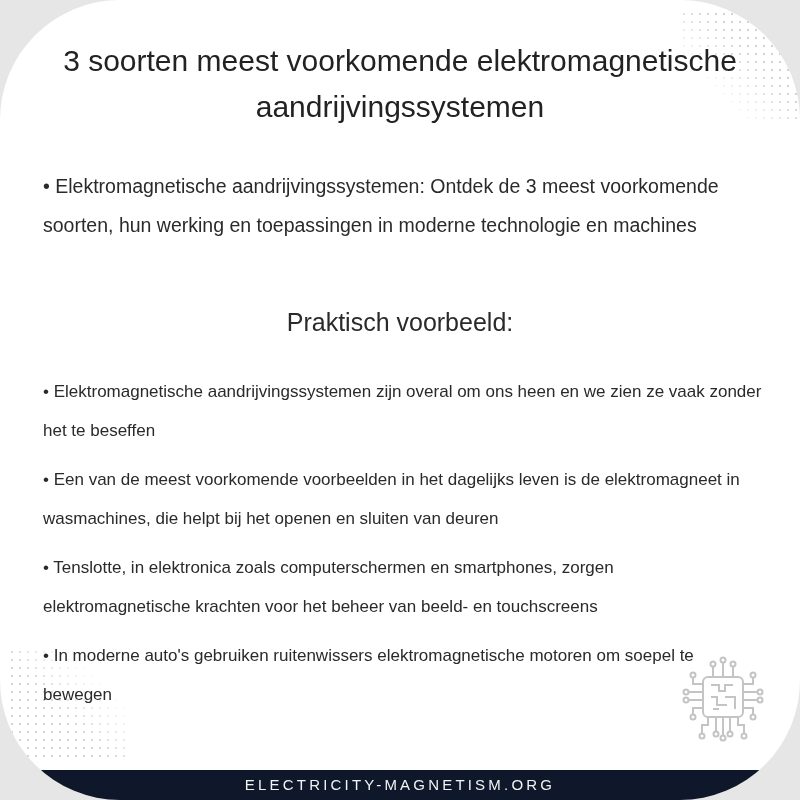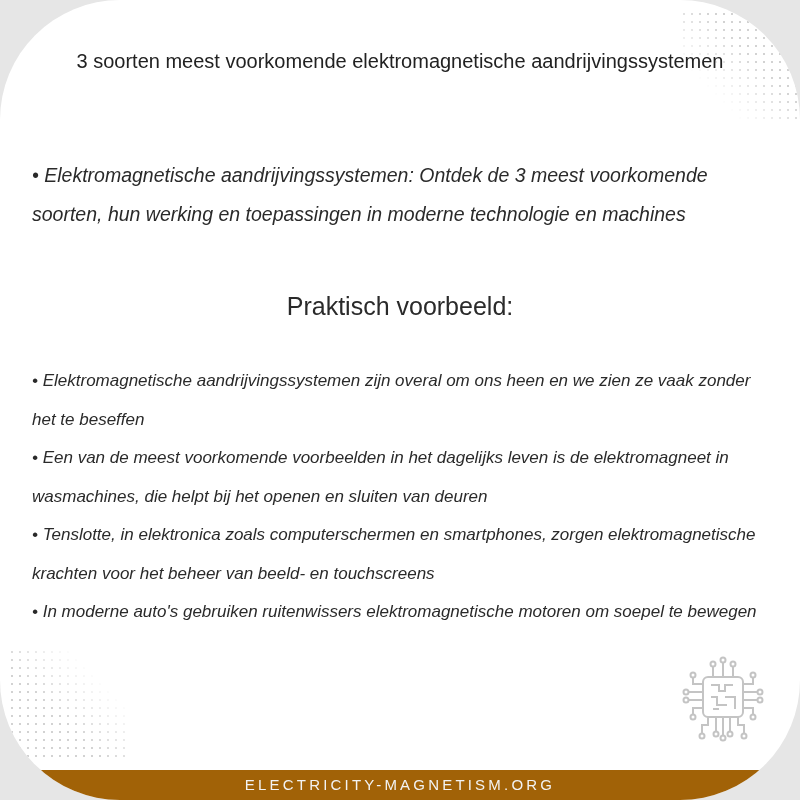--- a/index.html
+++ b/index.html
@@ -25,41 +25,41 @@
   .dots-bl {
     position: absolute; left: 8px; bottom: 42px; width: 120px; height: 110px;
     background-image: radial-gradient(#d2d2d2 1.1px, transparent 1.4px);
     background-size: 8px 8px;
     -webkit-mask-image: linear-gradient(45deg, #000 40%, transparent 75%);
     mask-image: linear-gradient(45deg, #000 40%, transparent 75%);
   }
   .title {
     position: absolute; left: 40px; right: 40px; top: 38px;
     text-align: center; color: #222;
-    font-size: 20px; line-height: 46px;
+    font-size: 30px; line-height: 46px;
   }
   .intro {
     position: absolute; left: 32px; right: 30px; top: 156px;
     color: #2a2a2a; font-size: 19.5px; line-height: 38.5px;
   }
   .subtitle {
-    position: absolute; left: 0; right: 0; top: 286px;
+    position: absolute; left: 0; right: 0; top: 302px;
     text-align: center; color: #2a2a2a; font-size: 25px; line-height: 40px;
   }
   .points {
     position: absolute; left: 32px; right: 24px; top: 362px;
     color: #2a2a2a; font-size: 17px; line-height: 38.5px;
   }
-  .points p, .intro p { margin: 0; font-style: italic; }
+  .points p, .intro p { margin: 11px; }
   .chip {
     position: absolute; right: 32px; bottom: 48px; width: 90px; height: 100px;
   }
   .footer {
     position: absolute; left: 0; right: 0; bottom: 0; height: 30px;
-    background: #a16207;
+    background: #0f172a;
     text-align: center; color: #f3f3f3;
     font-size: 15px; letter-spacing: 3.2px; line-height: 30px;
   }
 </style>
 </head>
 <body>
 
 <div class="card">
   <div class="dots-tr"></div>
   <div class="dots-bl"></div>

